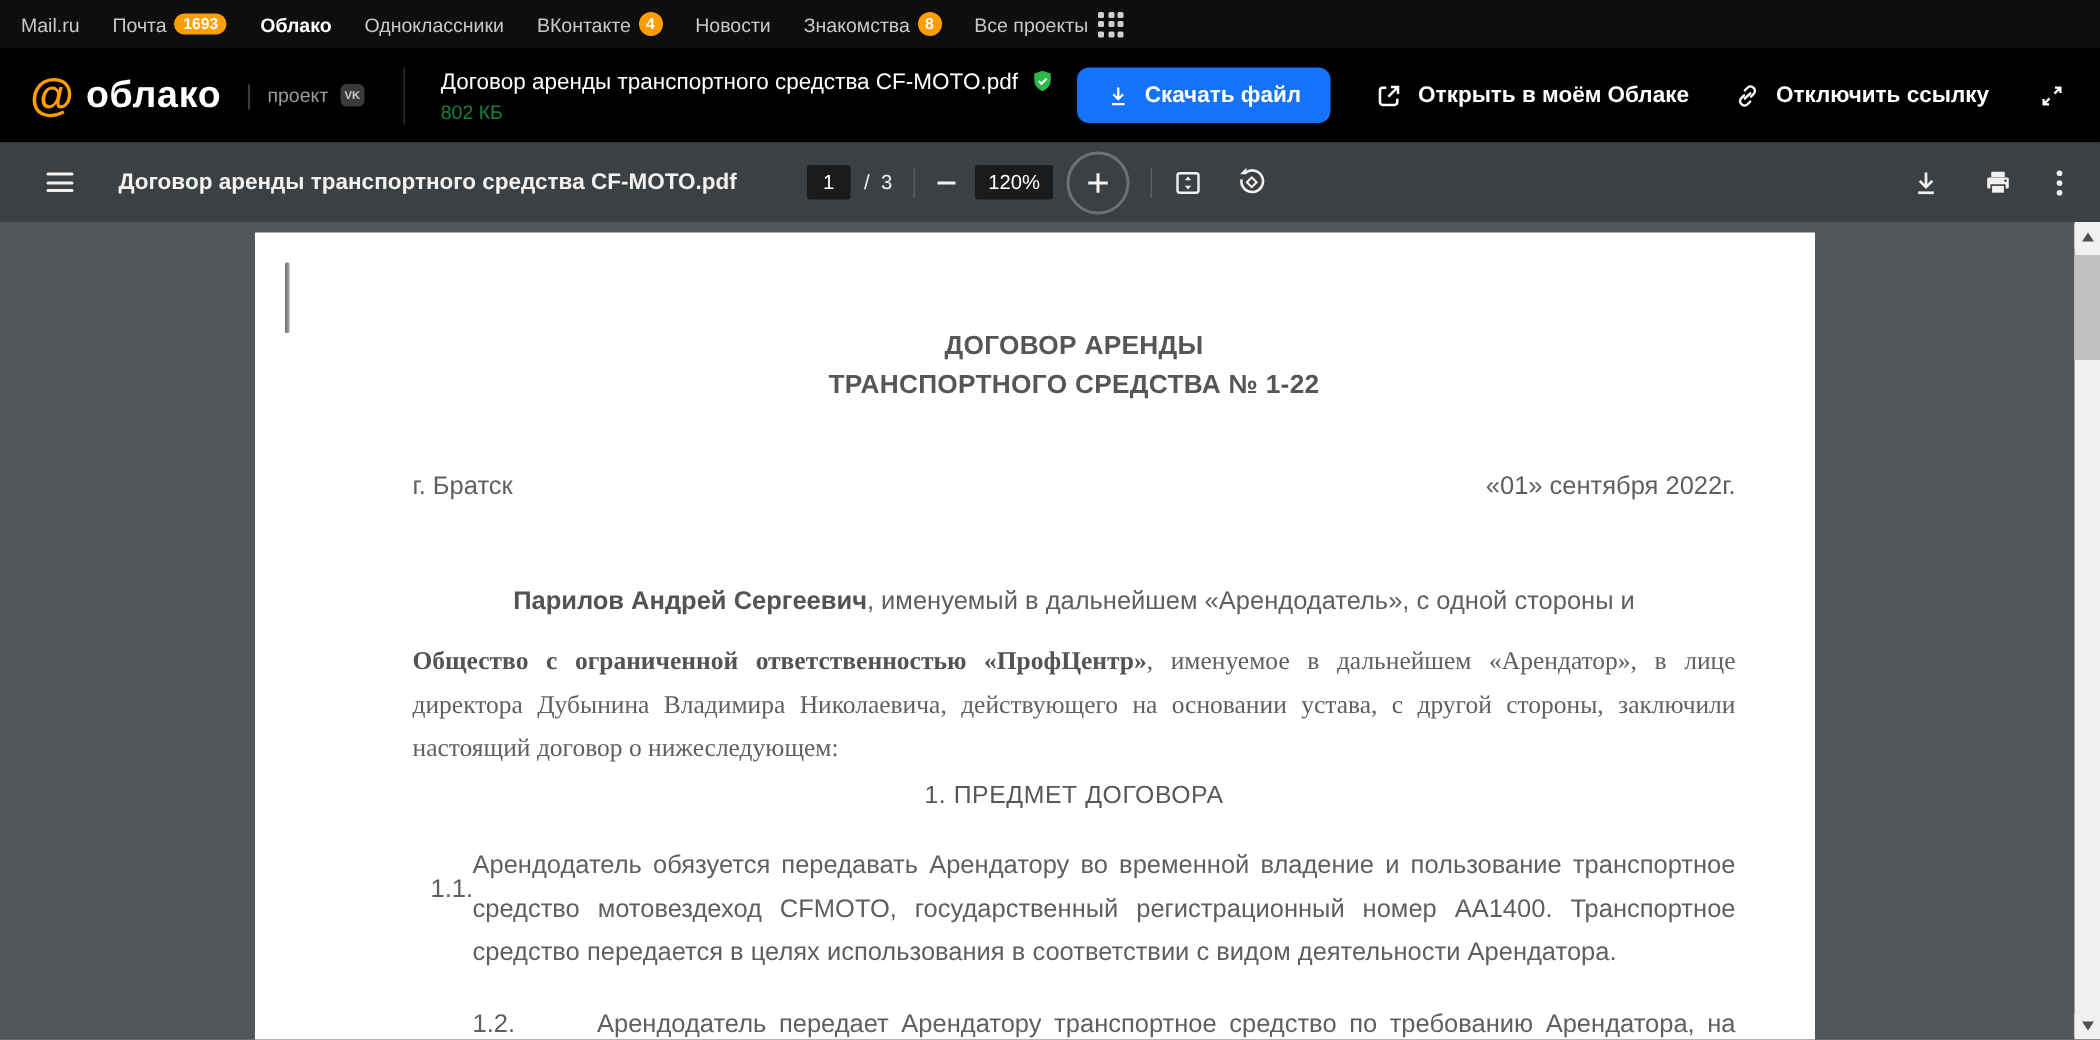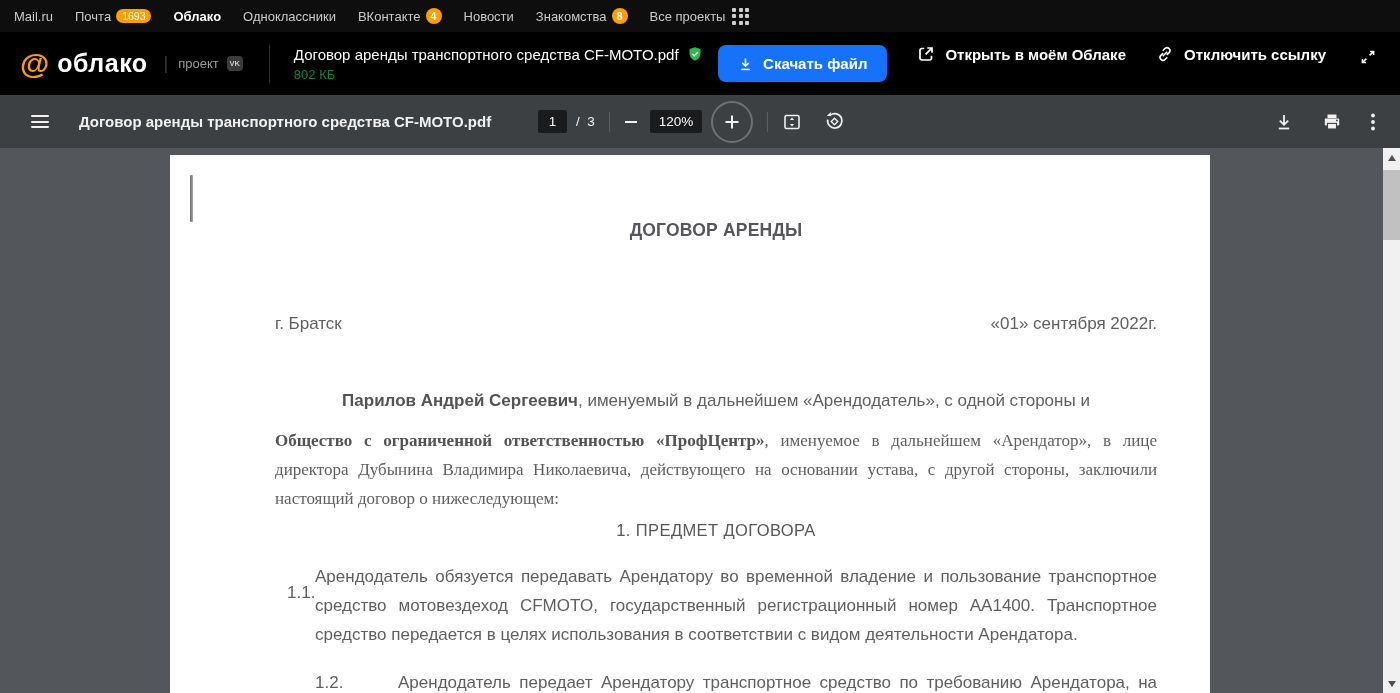--- a/index.html
+++ b/index.html
@@ -5,21 +5,21 @@
   * { margin:0; padding:0; box-sizing:border-box; }
   html,body { width:1400px; height:693px; overflow:hidden; background:#53565a;
               font-family:"Liberation Sans", sans-serif; }
 
   
   .topbar { height:32px; background:#0e0e0e; display:flex; 
             padding-left:14px; gap:22px; }
   .topbar-item { display:flex; align-items:center; gap:5px; color:#c9c9c9;
                  font-size:13px; cursor:pointer; white-space:nowrap; }
   .topbar-item.active .tb-label { color:#fff; font-weight:bold; }
-  .badge-pill { background:#ff9e00; color:#fff; font-size:10.5px; font-weight:normal;
+  .badge-pill { background:#ff9e00; color:#fff; font-size:10.5px; font-weight:bold;
                 border-radius:9px; padding:2px 6px; line-height:1; }
   .badge-round { background:#ff9e00; color:#fff; font-size:10.5px; font-weight:bold;
                  border-radius:50%; width:16px; height:16px; display:flex;
                  align-items:center; justify-content:center; line-height:1; }
   .grid-icon { display:grid; grid-template-columns:repeat(3,4px); gap:2.5px; margin-left:2px; }
   .grid-icon i { width:4px; height:4px; border-radius:1px; background:#cfcfcf; display:block; }
 
   
   .cloud-header { height:63px; background:#000; display:flex; align-items:center; padding:0 20px; }
   .logo { display:flex; align-items:center; gap:8px; cursor:pointer; }
@@ -28,21 +28,21 @@
   .logo-sep { color:#3a3a3a; font-size:18px; margin:0 2px 0 8px; }
   .logo-project { color:#9b9b9b; font-size:13px; }
   .vk-badge { background:#3a3b3c; color:#c9c9c9; border-radius:4px; font-size:7.5px;
               font-weight:bold; width:16px; height:15px; display:flex; align-items:center;
               justify-content:center; }
   .header-divider { width:1px; height:38px; background:#2e2e2e; margin:0 24px 0 26px; }
   .file-info { display:flex; flex-direction:column; gap:4px; }
   .file-name-row { display:flex; align-items:center; gap:8px; }
   .file-name { color:#fff; font-size:15px; }
   .file-size { color:#15803d; font-size:13px; }
-  .header-actions { margin-left:auto; display:flex; align-items:flex-start; gap:30px; }
+  .header-actions { margin-left:auto; display:flex; align-items:center; gap:30px; }
   .btn-primary { background:#1672f9; color:#fff; border:none; border-radius:8px;
                  height:37px; padding:0 20px; font-size:15px; font-weight:bold;
                  display:flex; align-items:center; gap:10px; cursor:pointer;
                  font-family:"Liberation Sans", sans-serif; }
   .header-action { display:flex; align-items:center; gap:10px; color:#fff; font-size:15px;
                    font-weight:bold; cursor:pointer; background:none; border:none;
                    font-family:"Liberation Sans", sans-serif; }
   .expand-btn { background:none; border:none; cursor:pointer; padding:4px; }
 
   
@@ -286,20 +286,21 @@
     </button>
   </div>
 </div>
 
 <div class="viewer">
   <div class="pdf-page">
     <div class="pen-mark"></div>
     <div class="doc-inner">
       <div class="doc-block doc-title">
         <div>ДОГОВОР АРЕНДЫ</div>
+        <div>ТРАНСПОРТНОГО СРЕДСТВА № 1-22</div>
       </div>
       <div class="doc-block city-row">
         <span>г. Братск</span>
         <span>«01» сентября 2022г.</span>
       </div>
       <div class="doc-block party1">
         <span class="doc-bold">Парилов Андрей Сергеевич</span><span>, именуемый в дальнейшем «Арендодатель», с одной стороны и</span>
       </div>
       <div class="doc-block party2">
         <span class="doc-bold">Общество с ограниченной ответственностью «ПрофЦентр»</span><span>, именуемое в дальнейшем «Арендатор», в лице директора Дубынина Владимира Николаевича, действующего на основании устава, с другой стороны, заключили настоящий договор о нижеследующем:</span>

